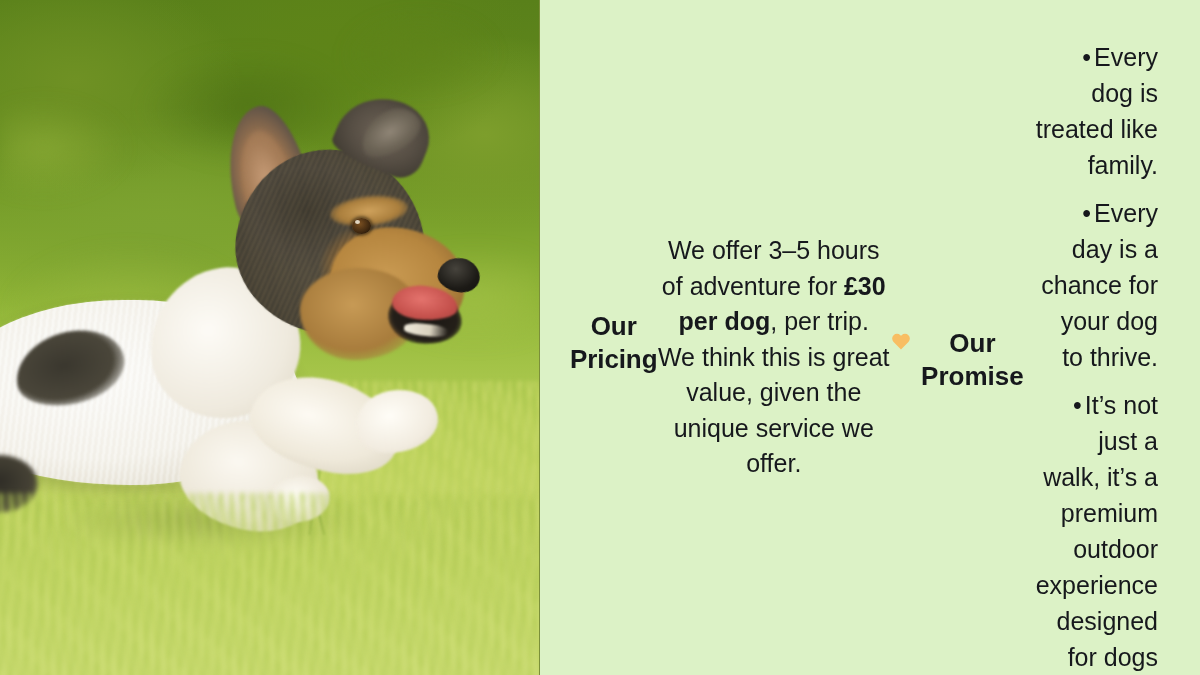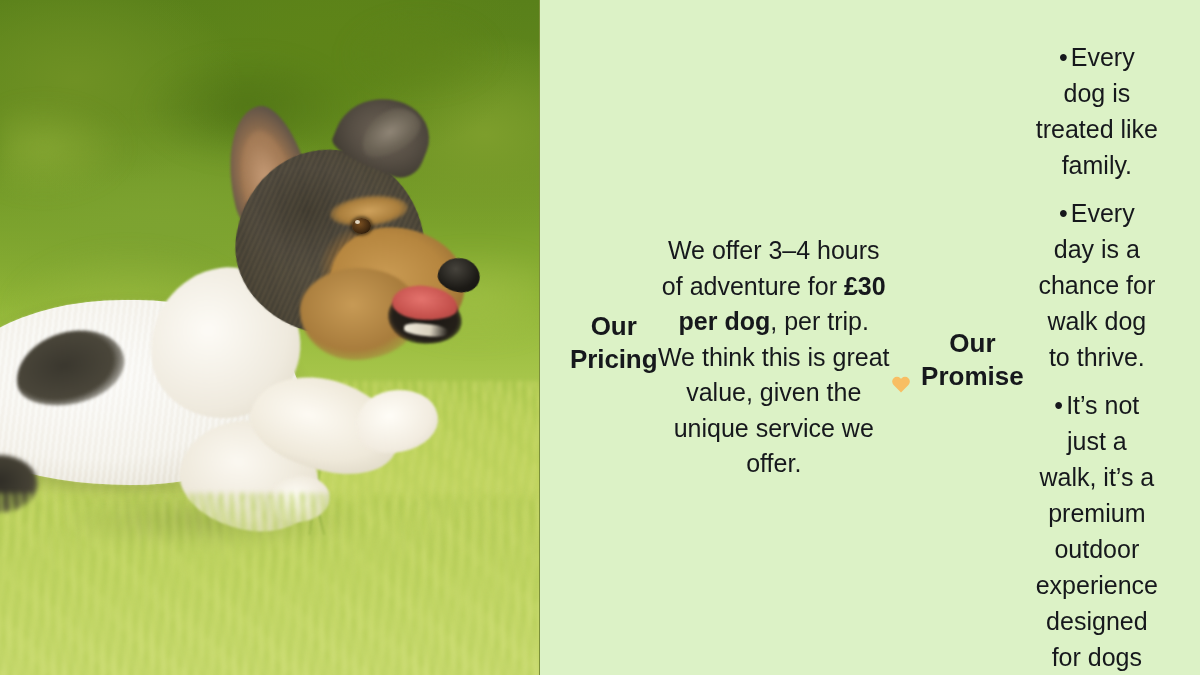--- a/index.html
+++ b/index.html
@@ -444,21 +444,21 @@
     max-width: 600px;
   }
   .pricing-copy b { font-weight: bold; }
 
   .heading-promise {
     font-size: 26px;
     font-weight: bold;
     line-height: 1.25;
     margin: 40px 0 0 0;
     display: flex;
-    align-items: flex-end;
+    align-items: flex-start;
     justify-content: center;
     gap: 9px;
   }
 
   .heart-icon {
     display: inline-block;
     width: 22px;
     height: 22px;
     flex: 0 0 22px;
   }
@@ -467,20 +467,21 @@
     list-style: none;
     margin: 34px 0 0 0;
     padding: 0;
     max-width: 620px;
     font-size: 25px;
     line-height: 1.44;
   }
   .promise-list li {
     margin: 12px;
     padding: 0;
+    text-align: right;
   }
   .bullet-dot { margin-right: 3px; }
 </style>
 </head>
 <body>
 
 <div class="slide">
 
   <div class="photo-pane">
     <div class="meadow-far"></div>
@@ -519,38 +520,38 @@
     </div>
 
     <div class="grass-over"></div>
   </div>
 
   <div class="text-pane">
 
     <h1 class="heading-pricing">Our Pricing</h1>
 
     <p class="pricing-copy">
-      <span>We offer 3–4 hours of adventure for </span><b>£30 per dog</b><span>, per trip. We think this is great value, given the unique service we offer.</span>
+      <span>We offer 3–5 hours of adventure for </span><b>£30 per dog</b><span>, per trip. We think this is great value, given the unique service we offer.</span>
     </p>
 
     <h2 class="heading-promise">
       <span class="heart-icon">
         <svg viewBox="0 0 24 24" width="22" height="22" aria-hidden="true">
           <path d="M12 21.2 3.9 13.1a5.2 5.2 0 0 1 0-7.4 5.2 5.2 0 0 1 7.4 0l.7.7.7-.7a5.2 5.2 0 0 1 7.4 0 5.2 5.2 0 0 1 0 7.4z" fill="#F8BE63"></path>
         </svg>
       </span>
       <span>Our Promise</span>
     </h2>
 
     <ul class="promise-list">
       <li>
         <span class="bullet-dot">•</span><span>Every dog is treated like family.</span>
       </li>
       <li>
-        <span class="bullet-dot">•</span><span>Every day is a chance for walk dog to thrive.</span>
+        <span class="bullet-dot">•</span><span>Every day is a chance for your dog to thrive.</span>
       </li>
       <li>
         <span class="bullet-dot">•</span><span>It’s not just a walk, it’s a premium outdoor experience designed for dogs</span>
       </li>
     </ul>
 
   </div>
 </div>
 
 </body></html>

